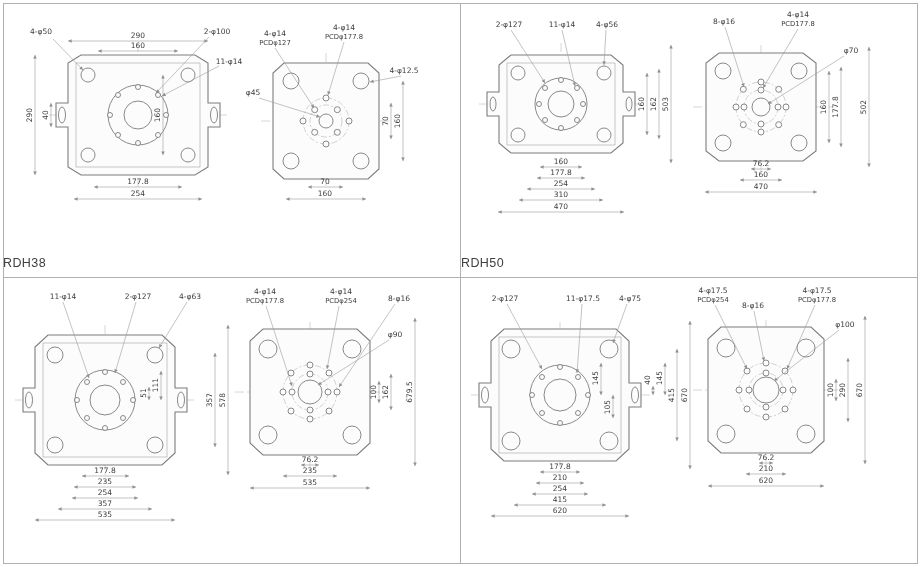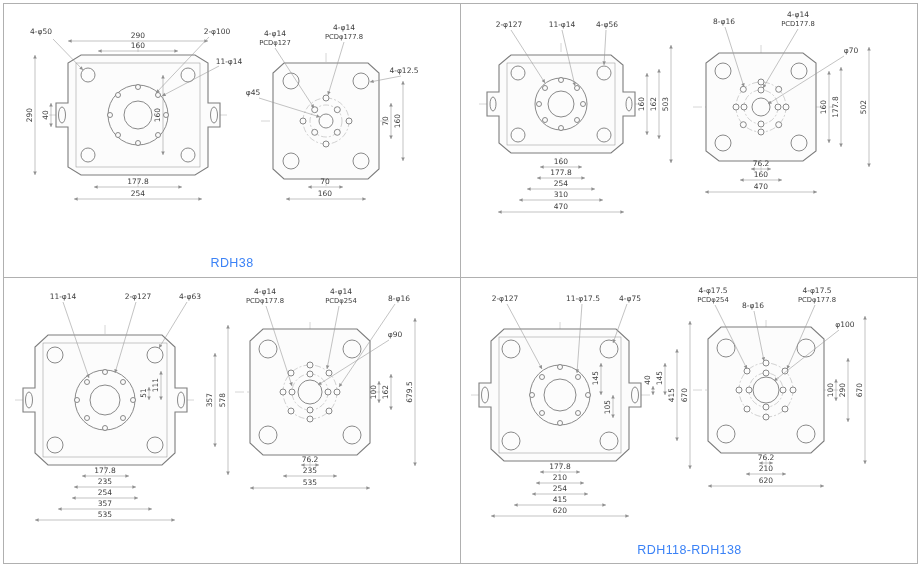--- a/index.html
+++ b/index.html
@@ -3,22 +3,22 @@
 <meta charset="utf-8">
 <style>
   html,body{margin:0;padding:0;background:#e9e9e9}
   .sheet{position:relative;width:921px;height:567px;background:#ffffff;overflow:hidden;
          font-family:"DejaVu Sans",sans-serif}
   .frame{position:absolute;left:3px;top:3px;right:3px;bottom:3px;border:1px solid #b0b0b0}
   .vdiv{position:absolute;left:460px;top:3px;width:1px;height:561px;background:#b0b0b0}
   .hdiv{position:absolute;left:3px;top:277px;width:915px;height:1px;background:#b0b0b0}
   .panel{position:absolute}
   .panel svg{display:block}
-  .ptitle{position:absolute;left:0;right:0;bottom:7px;text-align:center;
-          font-family:"Liberation Sans",sans-serif;font-size:12.5px;color:#3b82f6;letter-spacing:.4px}
+  .ptitle{position:absolute;left:0;right:0;bottom:7px;text-align:left;
+          font-family:"Liberation Sans",sans-serif;font-size:12.5px;color:#404040;letter-spacing:.4px}
   svg text{font-family:"DejaVu Sans",sans-serif;font-size:7.5px;fill:#3c3c3c;text-anchor:middle}
   svg text.sm{font-size:6.8px}
   .outline{fill:#fcfcfc;stroke:#7d7d7d;stroke-width:1.1}
   .thin{fill:none;stroke:#9b9b9b;stroke-width:0.55}
   .hole{fill:#fcfcfc;stroke:#7d7d7d;stroke-width:0.9}
   .cl{fill:none;stroke:#b3b3b3;stroke-width:0.55;stroke-dasharray:9 3 2 3}
   .pcd{fill:none;stroke:#b3b3b3;stroke-width:0.6;stroke-dasharray:6 2 2 2}
   .dim{stroke:#9b9b9b;stroke-width:0.6}
   .ldr{stroke:#9b9b9b;stroke-width:0.6}
 </style>
@@ -228,20 +228,21 @@
           <text transform="rotate(-90 405 104)" x="405" y="104">502</text>
           <line class="dim" x1="290" y1="166" x2="310" y2="166" marker-start="url(#ar)" marker-end="url(#ar)"></line>
           <text x="300" y="163">76.2</text>
           <line class="dim" x1="279" y1="177" x2="321" y2="177" marker-start="url(#ar)" marker-end="url(#ar)"></line>
           <text x="300" y="174">160</text>
           <line class="dim" x1="244" y1="189" x2="356" y2="189" marker-start="url(#ar)" marker-end="url(#ar)"></line>
           <text x="300" y="186">470</text>
         </g>
       </g>
     </svg>
+    <div class="ptitle">RDH50</div>
   </section>
 
   <section class="panel" style="left:3px;top:277px;width:458px;height:287px">
     <svg width="458" height="287" viewBox="0 0 458 287">
       <g>
         <path class="cl" d="M12,123H192M102,48V198"></path>
         <path class="outline" d="M45,58H159L172,70V111H184V135H172V176L159,188H45L32,176V135H20V111H32V70Z"></path>
         <rect class="thin" x="40" y="66" width="124" height="114"></rect>
         <ellipse class="hole" cx="26" cy="123" rx="3.5" ry="8"></ellipse>
         <ellipse class="hole" cx="178" cy="123" rx="3.5" ry="8"></ellipse>
@@ -450,15 +451,14 @@
           <text transform="rotate(-90 401 113)" x="401" y="113">670</text>
           <line class="dim" x1="298" y1="186" x2="312" y2="186" marker-start="url(#ar)" marker-end="url(#ar)"></line>
           <text x="305" y="183">76.2</text>
           <line class="dim" x1="285" y1="197" x2="325" y2="197" marker-start="url(#ar)" marker-end="url(#ar)"></line>
           <text x="305" y="194">210</text>
           <line class="dim" x1="247" y1="209" x2="363" y2="209" marker-start="url(#ar)" marker-end="url(#ar)"></line>
           <text x="305" y="206">620</text>
         </g>
       </g>
     </svg>
-    <div class="ptitle">RDH118-RDH138</div>
   </section>
 </div>
 
 </body></html>

